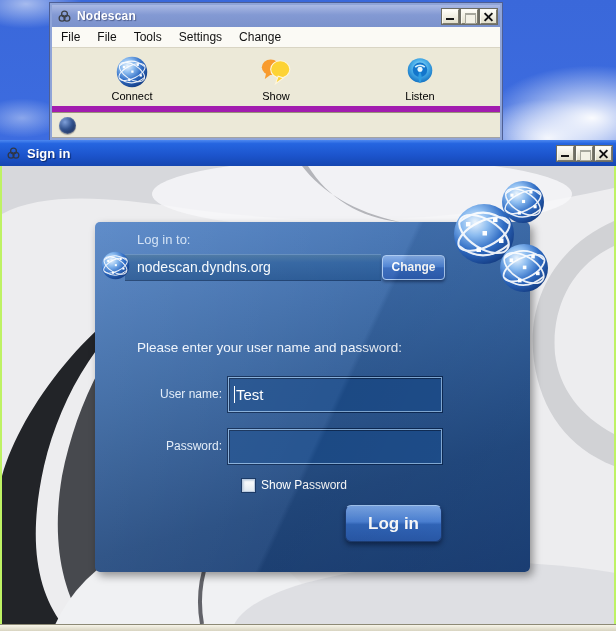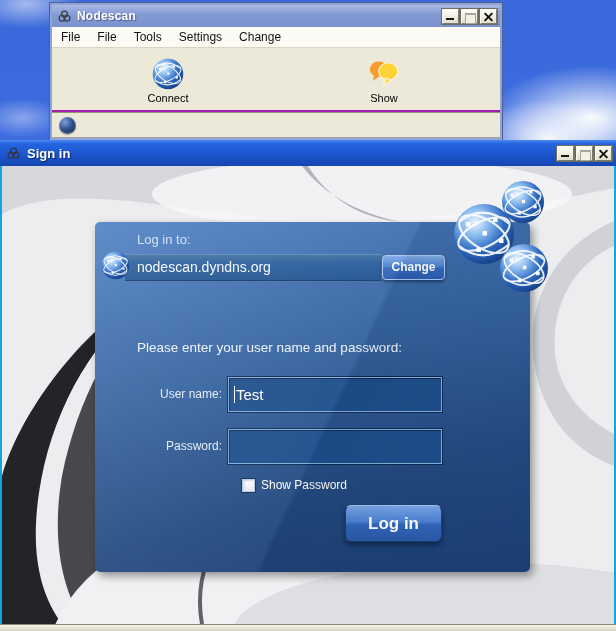--- a/index.html
+++ b/index.html
@@ -38,32 +38,32 @@
     background:#a3a3a3; border:2px solid #8fa4d8; outline:1px solid #4e5f94; }
   .nd-titlebar { height:22px; display:flex; align-items:center; gap:5px; padding:0 3px 0 5px;
     background:linear-gradient(180deg,#aab9e4 0%,#8399d3 45%,#7b92cc 100%); }
   .app-icon { width:15px; height:15px; flex:0 0 auto; }
   .nd-title { flex:1; color:#fff; font-weight:bold; font-size:12px; letter-spacing:.2px;
     text-shadow:1px 1px 1px rgba(35,45,85,.55); }
   .nd-menubar { height:21px; display:flex; align-items:center; gap:17px; padding-left:9px;
     background:#fbfaf5; border-bottom:1px solid #d9d5c4; font-size:12px; color:#111; }
   .menu-item { cursor:default; }
   .nd-toolbar { height:64px; display:flex; justify-content:space-around; align-items:center;
-    padding:3px 8px 0; border-bottom:2px solid #a21caf; background:#ece9d8; }
+    padding:3px 8px 0; border-bottom:6px solid #a21caf; background:#ece9d8; }
   .tb-item { display:flex; flex-direction:column; align-items:center; gap:2px; width:64px; }
   .tb-icon { width:32px; height:32px; }
   .tb-label { font-size:11px; color:#000; }
   .nd-status { height:25px; display:flex; align-items:center; padding-left:7px;
     background:#ece9d8; border-top:1px solid #989478; }
   .orb { width:17px; height:17px; border-radius:50%;
     background:radial-gradient(circle at 35% 30%, #7fa0da 0%, #31528e 45%, #121e40 100%);
     box-shadow:inset 0 0 2px rgba(255,255,255,.5), 0 1px 1px rgba(0,0,0,.3); }
 
   
-  .win-signin { position:absolute; left:0; top:140px; width:616px; height:491px; background:#0ea5e9; }
+  .win-signin { position:absolute; left:0; top:140px; width:616px; height:491px; background:#bef264; }
   .si-titlebar { height:26px; display:flex; align-items:center; gap:6px; padding:0 4px 0 6px;
     background:linear-gradient(180deg,#4d88f0 0%,#2565e0 14%,#1c54cc 60%,#1546b0 100%); }
   .si-title { flex:1; color:#fff; font-weight:bold; font-size:13px;
     text-shadow:1px 1px 1px rgba(0,18,60,.65); }
   .si-client { position:absolute; left:2px; top:26px; width:612px; height:458px;
     overflow:hidden; background:#ededef; }
   .si-bottom { position:absolute; left:0; bottom:0; width:616px; height:7px;
     background:linear-gradient(180deg,#f7f5e9 0%,#d8d4c0 100%); border-top:1px solid #8d8a76; }
   .swirl { position:absolute; inset:0; width:612px; height:458px; }
 
@@ -189,20 +189,30 @@
             <ellipse cx="10" cy="10.5" rx="8.3" ry="7.3"></ellipse>
             <path d="M6 15 L4.5 21.5 L11.5 16.5 Z"></path>
           </g>
         <g fill="#fdd335" stroke="#fff6dd" stroke-width="1">
             <ellipse cx="19" cy="12.5" rx="9" ry="8"></ellipse>
             <path d="M17 19 L14.5 26 L22 20.5 Z"></path>
           </g>
       </svg>
       <span class="tb-label">Show</span>
     </div>
+    <div class="tb-item">
+      <svg class="tb-icon" viewBox="0 0 30 30">
+        <circle cx="15" cy="13.5" r="11.5" fill="url(#listenG)"></circle>
+        <circle cx="15" cy="13" r="6.8" fill="#1276cc"></circle>
+        <path d="M10.5 10.5 A6.5 6.5 0 0 1 19.5 10.5" stroke="#d6f1fd" stroke-width="1.6" fill="none"></path>
+        <circle cx="15" cy="12.5" r="2.4" fill="#eaf9ff"></circle>
+        <path d="M15 14.5 C12.8 17.5 13.2 22.5 15 25.5 C16.8 22.5 17.2 17.5 15 14.5 Z" fill="#2f9de2"></path>
+      </svg>
+      <span class="tb-label">Listen</span>
+    </div>
   </div>
 
   <div class="nd-status">
     <div class="orb"></div>
   </div>
 </div>
 
 <div class="win-signin">
   <div class="si-titlebar">
     <svg class="app-icon" viewBox="0 0 16 16">

